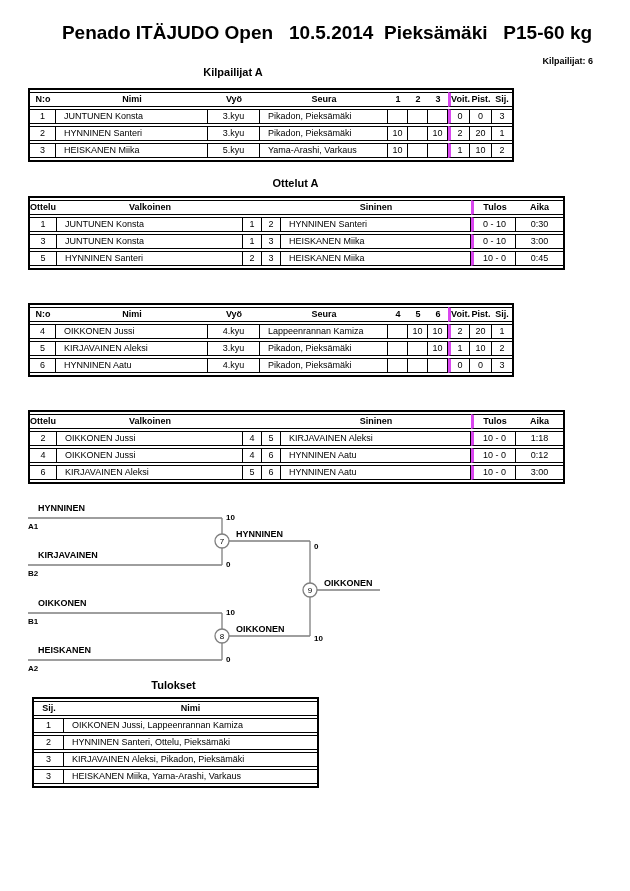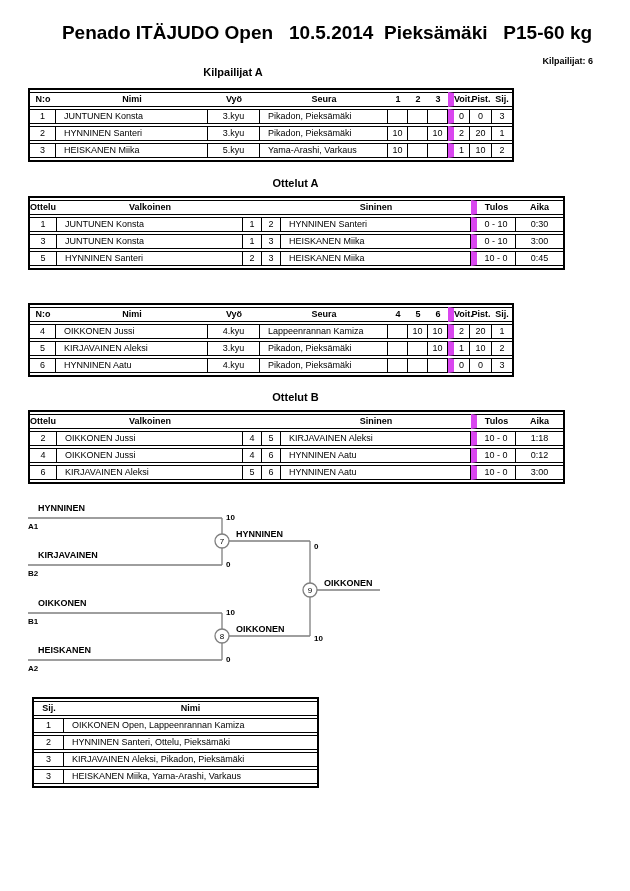--- a/index.html
+++ b/index.html
@@ -10,21 +10,21 @@
   .comp-count{position:absolute;top:56px;right:37px;font-size:9px;font-weight:bold;}
   .sec-head{position:absolute;font-size:11px;font-weight:bold;text-align:center;white-space:nowrap;}
   table.tbl{position:absolute;border-collapse:separate;border-spacing:0 2px;table-layout:fixed;
             border:2px solid #000;background:#fff;}
   table.tbl td{height:13px;line-height:13px;padding:0;font-size:9px;white-space:nowrap;overflow:hidden;
                border-top:1px solid #000;border-bottom:1px solid #000;border-right:1px solid #000;
                text-align:center;vertical-align:middle;}
   table.tbl td:last-child{border-right:none;}
   table.tbl tr.hd td{font-weight:bold;border-right:none;overflow:visible;margin-top:20px;}
   table.tbl td.l{text-align:left;padding-left:8px;margin-left:32px;}
-  table.tbl td.sep{border-left:6px solid #d946ef;}
+  table.tbl td.sep{border-left:3px solid #d946ef;}
   table.tbl tr.hd td.hOt{text-align:left;}
   svg text{font-family:"Liberation Sans","DejaVu Sans",sans-serif;}
   .bz{font-size:9px;font-weight:bold;fill:#000;}
   .bs{font-size:8px;font-weight:bold;fill:#000;}
   .bc{font-size:8px;fill:#000;}
 </style>
 </head>
 <body>
 
 <div id="page">
@@ -207,21 +207,20 @@
       <td></td>
       <td></td>
       <td></td>
       <td class="sep">0</td>
       <td>0</td>
       <td>3</td>
     </tr>
   </tbody>
     </table>
 
-  <div class="sec-head" style="left:28px;top:391px;width:535px;">Ottelut B</div>
   <table class="tbl" style="left:28px;top:410px;width:533px;">
     <colgroup>
         <col style="width:27px">
         <col style="width:186px">
         <col style="width:19px">
         <col style="width:19px">
         <col style="width:190px">
         <col style="width:45px">
         <col style="width:47px">
       </colgroup>
@@ -293,33 +292,34 @@
     <text class="bs" x="226" y="615">10</text>
     <text class="bz" x="38" y="653">HEISKANEN</text>
     <text class="bs" x="28" y="671">A2</text>
     <text class="bs" x="226" y="662">0</text>
     <text class="bz" x="236" y="632">OIKKONEN</text>
     <text class="bs" x="314" y="641">10</text>
 
     <text class="bz" x="324" y="586">OIKKONEN</text>
   </svg>
 
+  <div class="sec-head" style="left:32px;top:679px;width:283px;">Tulokset</div>
   <table class="tbl" style="left:32px;top:697px;width:283px;">
     <colgroup>
         <col style="width:30px">
         <col style="width:253px">
       </colgroup>
     <tbody>
         <tr class="hd">
       <td>Sij.</td>
       <td>Nimi</td>
     </tr>
     <tr>
       <td>1</td>
-      <td class="l">OIKKONEN Open, Lappeenrannan Kamiza</td>
+      <td class="l">OIKKONEN Jussi, Lappeenrannan Kamiza</td>
     </tr>
     <tr>
       <td>2</td>
       <td class="l">HYNNINEN Santeri, Ottelu, Pieksämäki</td>
     </tr>
     <tr>
       <td>3</td>
       <td class="l">KIRJAVAINEN Aleksi, Pikadon, Pieksämäki</td>
     </tr>
     <tr>

